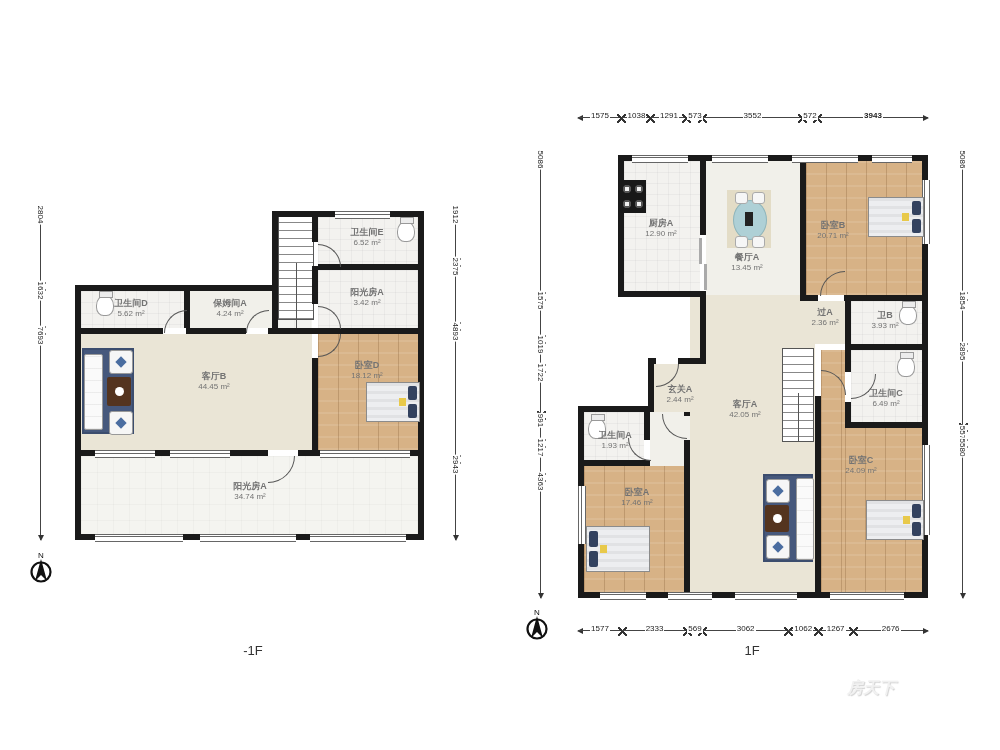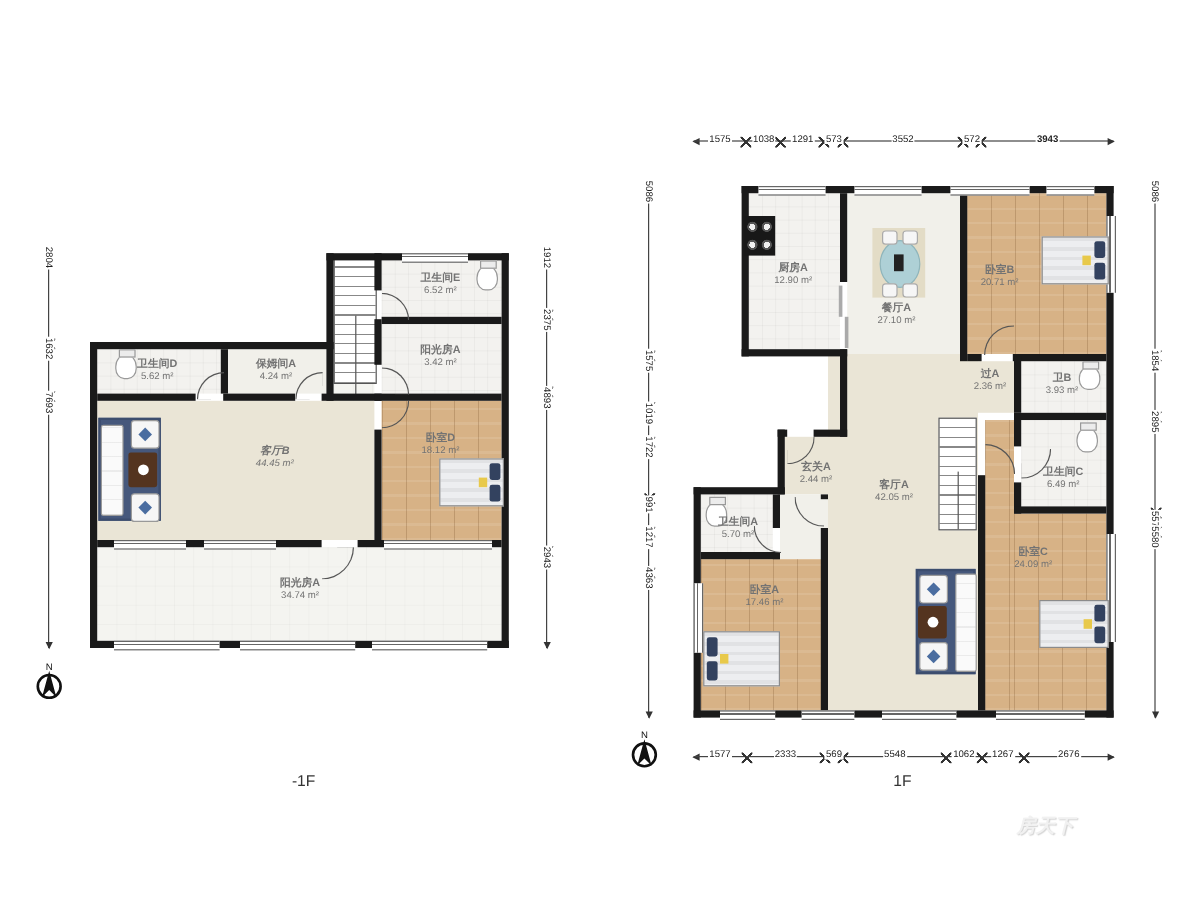--- a/index.html
+++ b/index.html
@@ -172,21 +172,21 @@
     <span class="rarea">3.42 m²</span>
   </div>
   <div class="room-label" style="left:131px;top:308px;">
     <span class="rname">卫生间D</span>
     <span class="rarea">5.62 m²</span>
   </div>
   <div class="room-label" style="left:230px;top:308px;">
     <span class="rname">保姆间A</span>
     <span class="rarea">4.24 m²</span>
   </div>
-  <div class="room-label" style="left:229px;top:381px;font-style:italic;">
+  <div class="room-label" style="left:214px;top:381px;">
     <span class="rname">客厅B</span>
     <span class="rarea">44.45 m²</span>
   </div>
   <div class="room-label" style="left:367px;top:370px;">
     <span class="rname">卧室D</span>
     <span class="rarea">18.12 m²</span>
   </div>
   <div class="room-label" style="left:250px;top:491px;">
     <span class="rname">阳光房A</span>
     <span class="rarea">34.74 m²</span>
@@ -323,21 +323,21 @@
   <div class="wc" style="left:588px;top:418px;width:16px;height:19px;"></div>
   <div class="wc" style="left:899px;top:305px;width:16px;height:18px;"></div>
   <div class="wc" style="left:897px;top:356px;width:16px;height:19px;"></div>
 
   <div class="room-label" style="left:661px;top:228px;">
     <span class="rname">厨房A</span>
     <span class="rarea">12.90 m²</span>
   </div>
   <div class="room-label" style="left:747px;top:262px;">
     <span class="rname">餐厅A</span>
-    <span class="rarea">27.10 m²</span>
+    <span class="rarea">13.45 m²</span>
   </div>
   <div class="room-label" style="left:833px;top:230px;">
     <span class="rname">卧室B</span>
     <span class="rarea">20.71 m²</span>
   </div>
   <div class="room-label" style="left:825px;top:317px;">
     <span class="rname">过A</span>
     <span class="rarea">2.36 m²</span>
   </div>
   <div class="room-label" style="left:885px;top:320px;">
@@ -351,21 +351,21 @@
   <div class="room-label" style="left:680px;top:394px;">
     <span class="rname">玄关A</span>
     <span class="rarea">2.44 m²</span>
   </div>
   <div class="room-label" style="left:745px;top:409px;">
     <span class="rname">客厅A</span>
     <span class="rarea">42.05 m²</span>
   </div>
   <div class="room-label" style="left:615px;top:440px;">
     <span class="rname">卫生间A</span>
-    <span class="rarea">5.70 m²</span>
+    <span class="rarea">1.93 m²</span>
   </div>
   <div class="room-label" style="left:637px;top:497px;">
     <span class="rname">卧室A</span>
     <span class="rarea">17.46 m²</span>
   </div>
   <div class="room-label" style="left:861px;top:465px;">
     <span class="rname">卧室C</span>
     <span class="rarea">24.09 m²</span>
   </div>
 
@@ -436,21 +436,21 @@
       <div class="seg" style="flex-grow: 1577;">
         <span class="dlab">1577</span>
       </div>
       <div class="seg" style="flex-grow: 2333;">
         <span class="dlab">2333</span>
       </div>
       <div class="seg" style="flex-grow: 569;">
         <span class="dlab">569</span>
       </div>
       <div class="seg" style="flex-grow: 3062;">
-        <span class="dlab">5548</span>
+        <span class="dlab">3062</span>
       </div>
       <div class="seg" style="flex-grow: 1062;">
         <span class="dlab">1062</span>
       </div>
       <div class="seg" style="flex-grow: 1267;">
         <span class="dlab">1267</span>
       </div>
       <div class="seg" style="flex-grow: 2676;">
         <span class="dlab">2676</span>
       </div>

